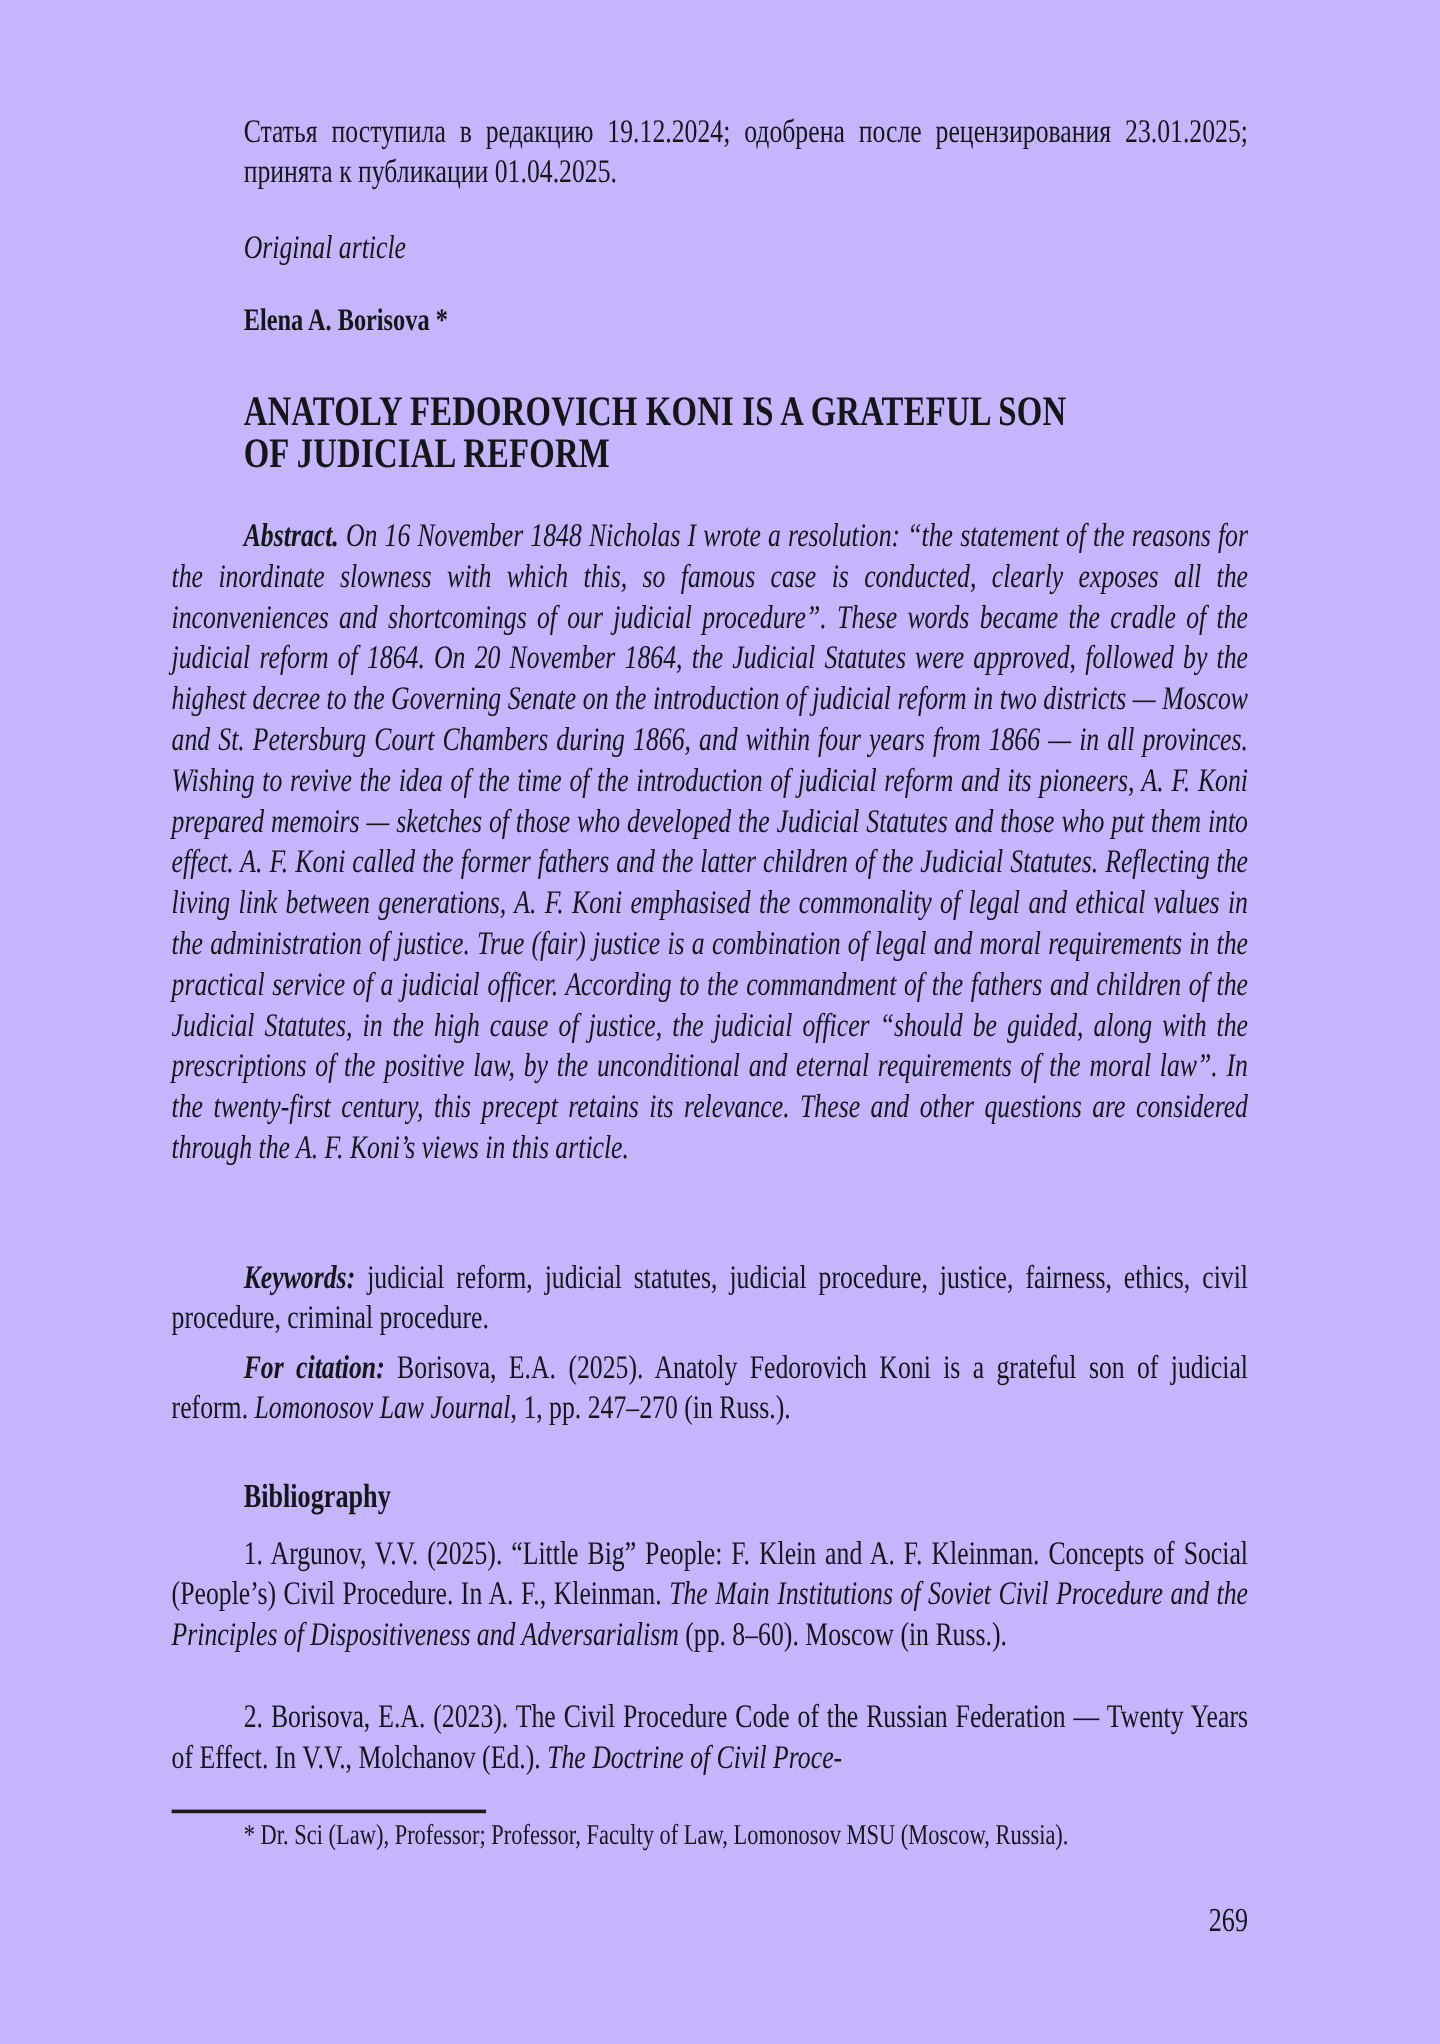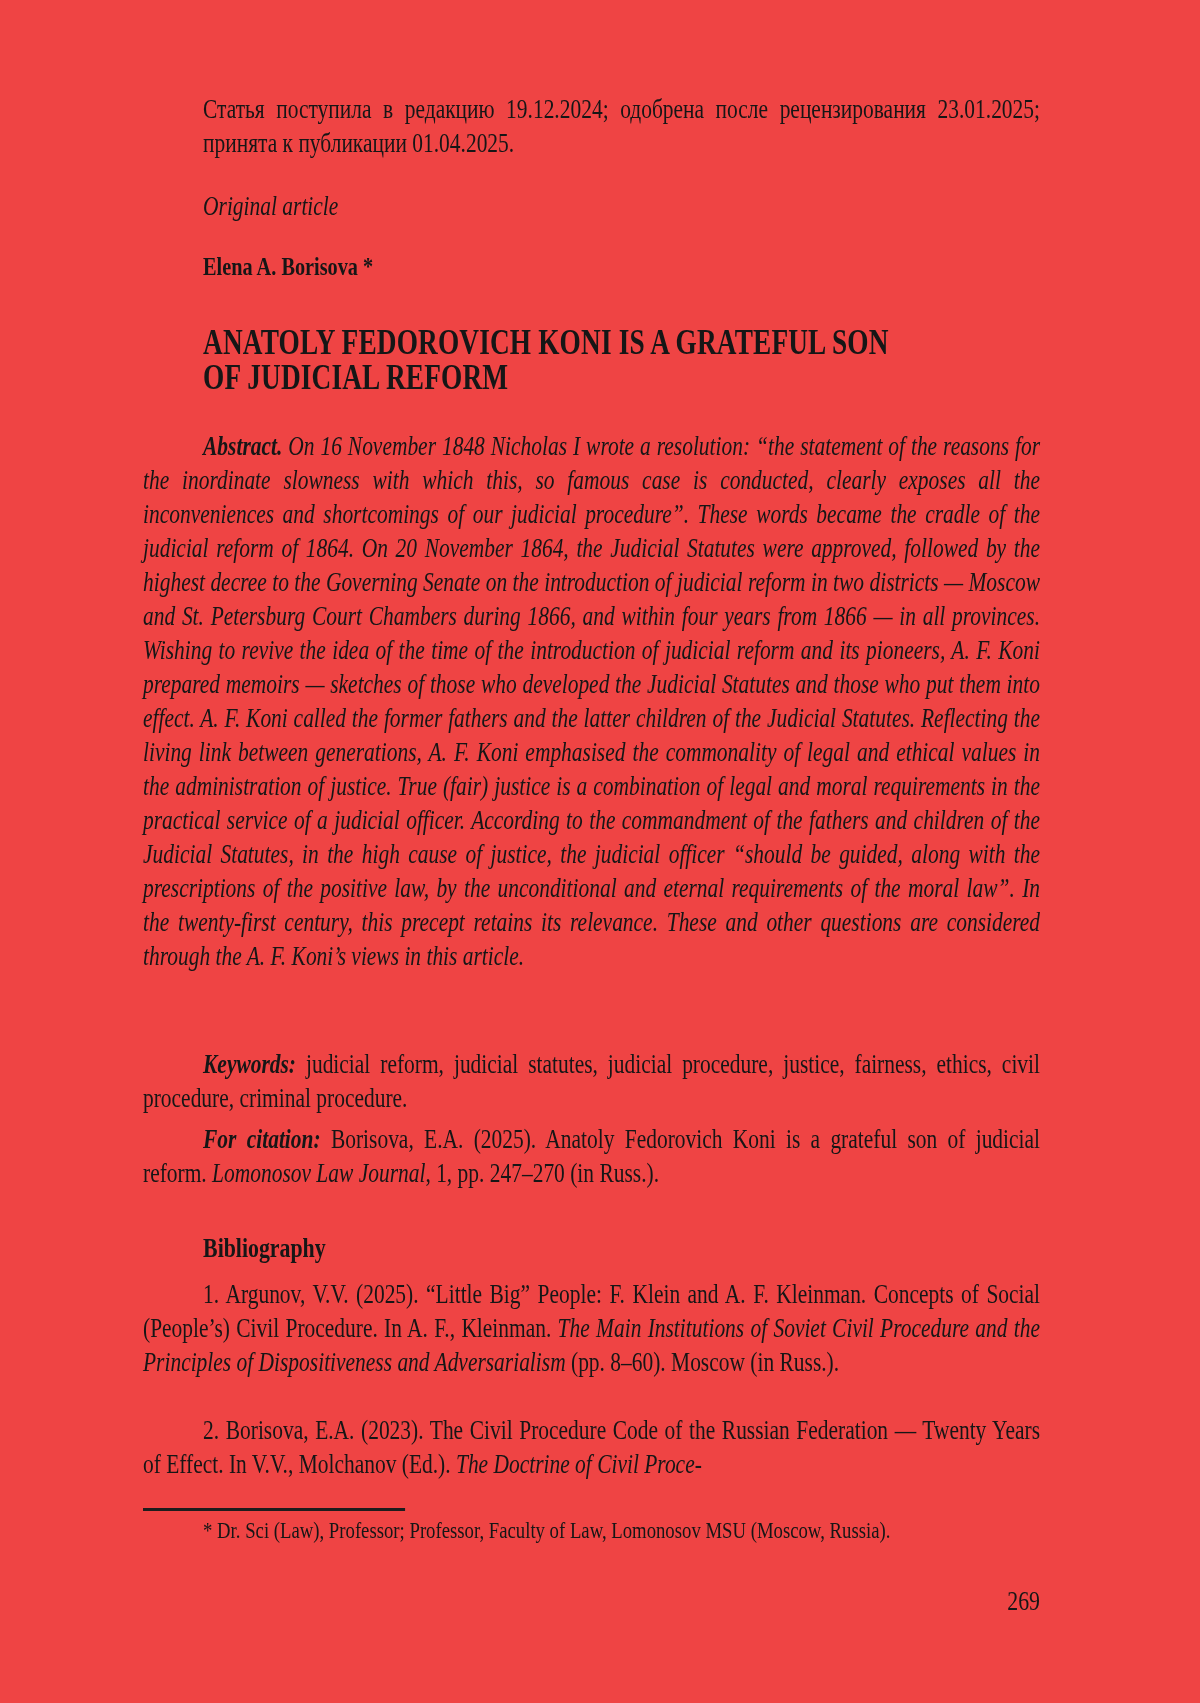--- a/index.html
+++ b/index.html
@@ -4,21 +4,21 @@
 <style>
   html, body {
     margin: 0;
     padding: 0;
     background: #ffffff;
   }
   .page {
     position: relative;
     width: 1200px;
     height: 1703px;
-    background: #ef4444;
+    background: #c4b5fd;
     overflow: hidden;
   }
   
   .content {
     position: absolute;
     left: 143px;
     top: 0;
     width: 1150px;
     height: 1703px;
     transform: scaleX(0.78);

